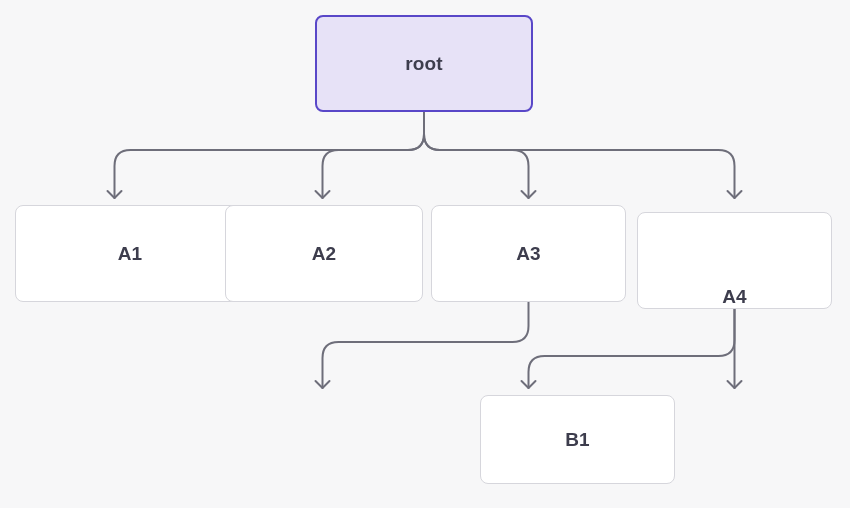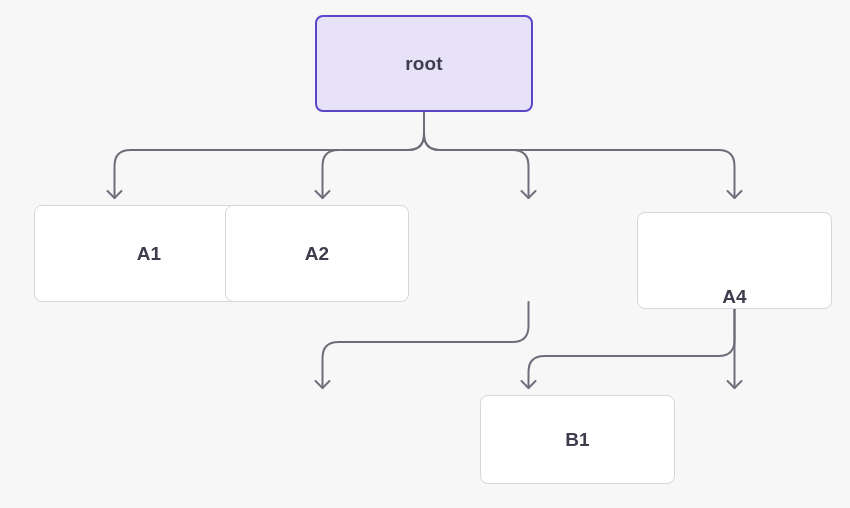--- a/index.html
+++ b/index.html
@@ -72,25 +72,28 @@
       </g>
       <g>
         <path d="M 734.5 302 L 734.5 388" fill="none" stroke="#6e6e7a" stroke-width="2" stroke-linecap="round" stroke-linejoin="round"></path>
         <path d="M 727.5 381 L 734.5 388 L 741.5 381" fill="none" stroke="#6e6e7a" stroke-width="2" stroke-linecap="round" stroke-linejoin="round"></path>
       </g>
     </svg>
   <div class="nodes-layer">
       <div class="node root" style="left: 315px; top: 15px; width: 218px; height: 97px;">
         <span class="node-label">root</span>
       </div>
-      <div class="node" style="left: 34px; top: 205px; width: 230px; height: 97px;">
+      <div class="node" style="left: 15px; top: 205px; width: 230px; height: 97px;">
         <span class="node-label">A1</span>
       </div>
-      <div class="node" style="left: 225px; top: 205px; width: 184px; height: 97px;">
+      <div class="node" style="left: 225px; top: 205px; width: 198px; height: 97px;">
         <span class="node-label">A2</span>
+      </div>
+      <div class="node" style="left: 431px; top: 205px; width: 195px; height: 97px;">
+        <span class="node-label">A3</span>
       </div>
       <div class="node" style="left: 637px; top: 212px; width: 195px; height: 97px; align-items: flex-end;">
         <span class="node-label">A4</span>
       </div>
       <div class="node" style="left: 456px; top: 395px; width: 195px; height: 89px; margin-left: 24px;">
         <span class="node-label">B1</span>
       </div>
     </div>
 </div>
 

